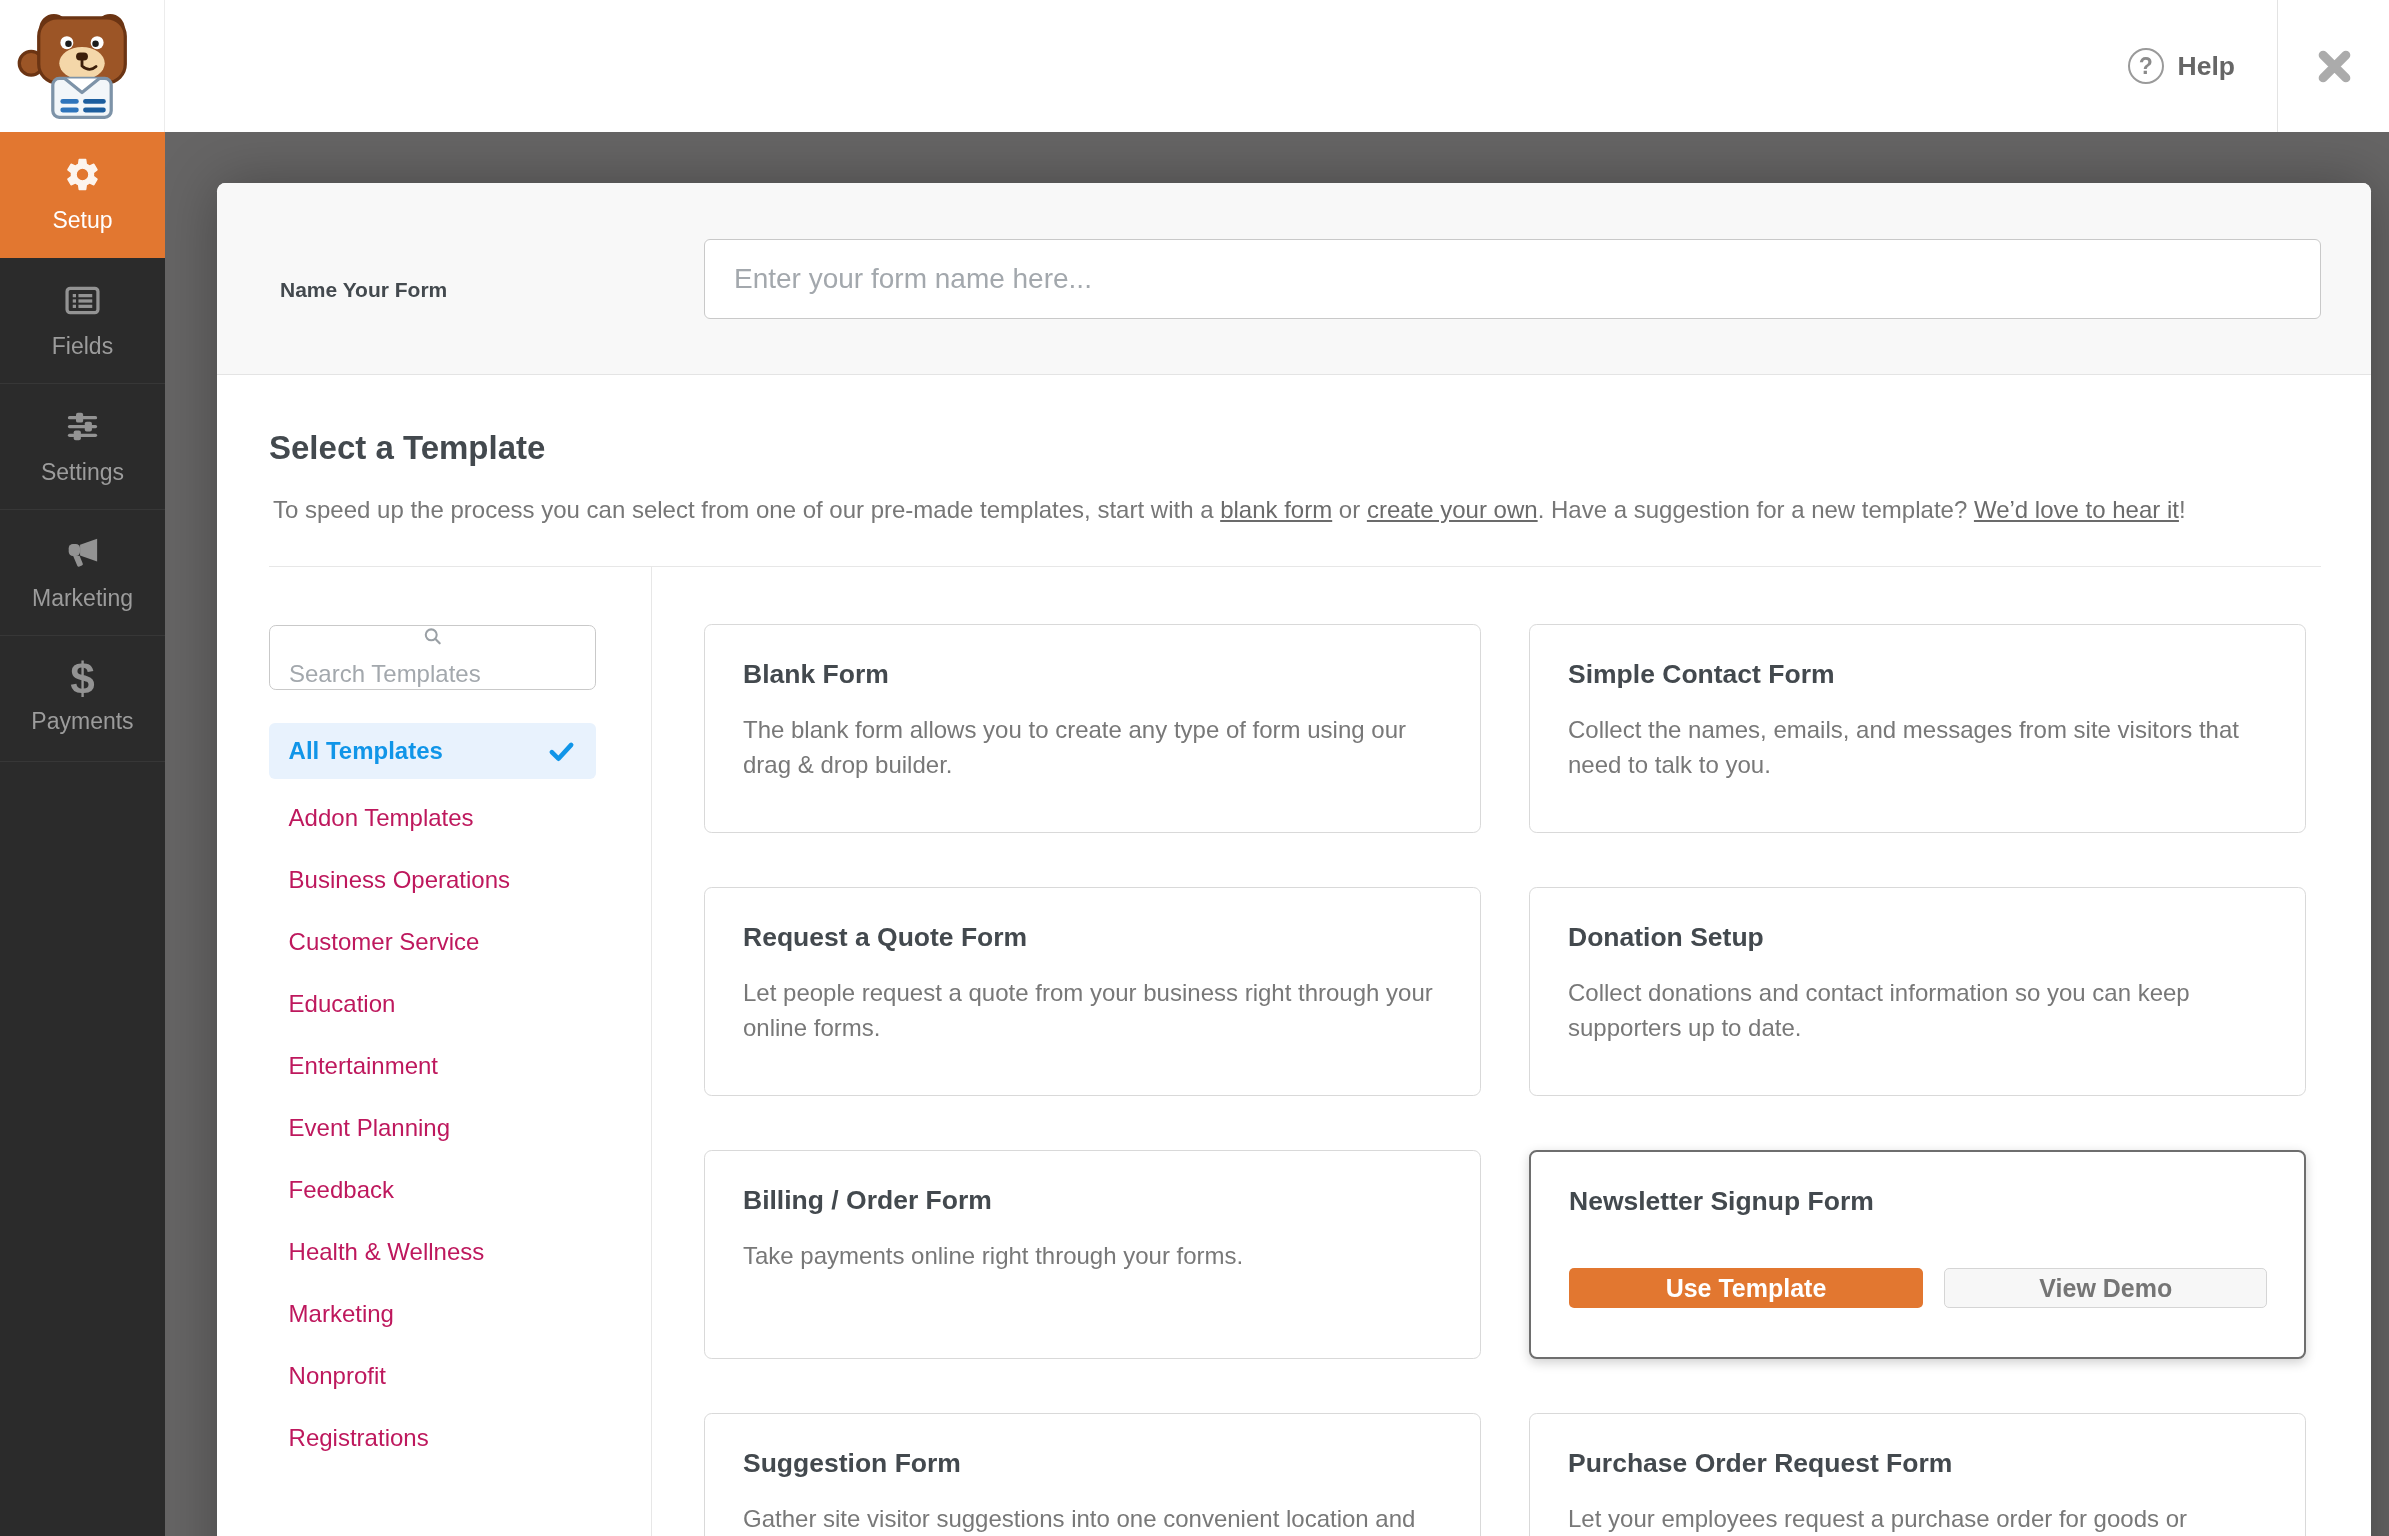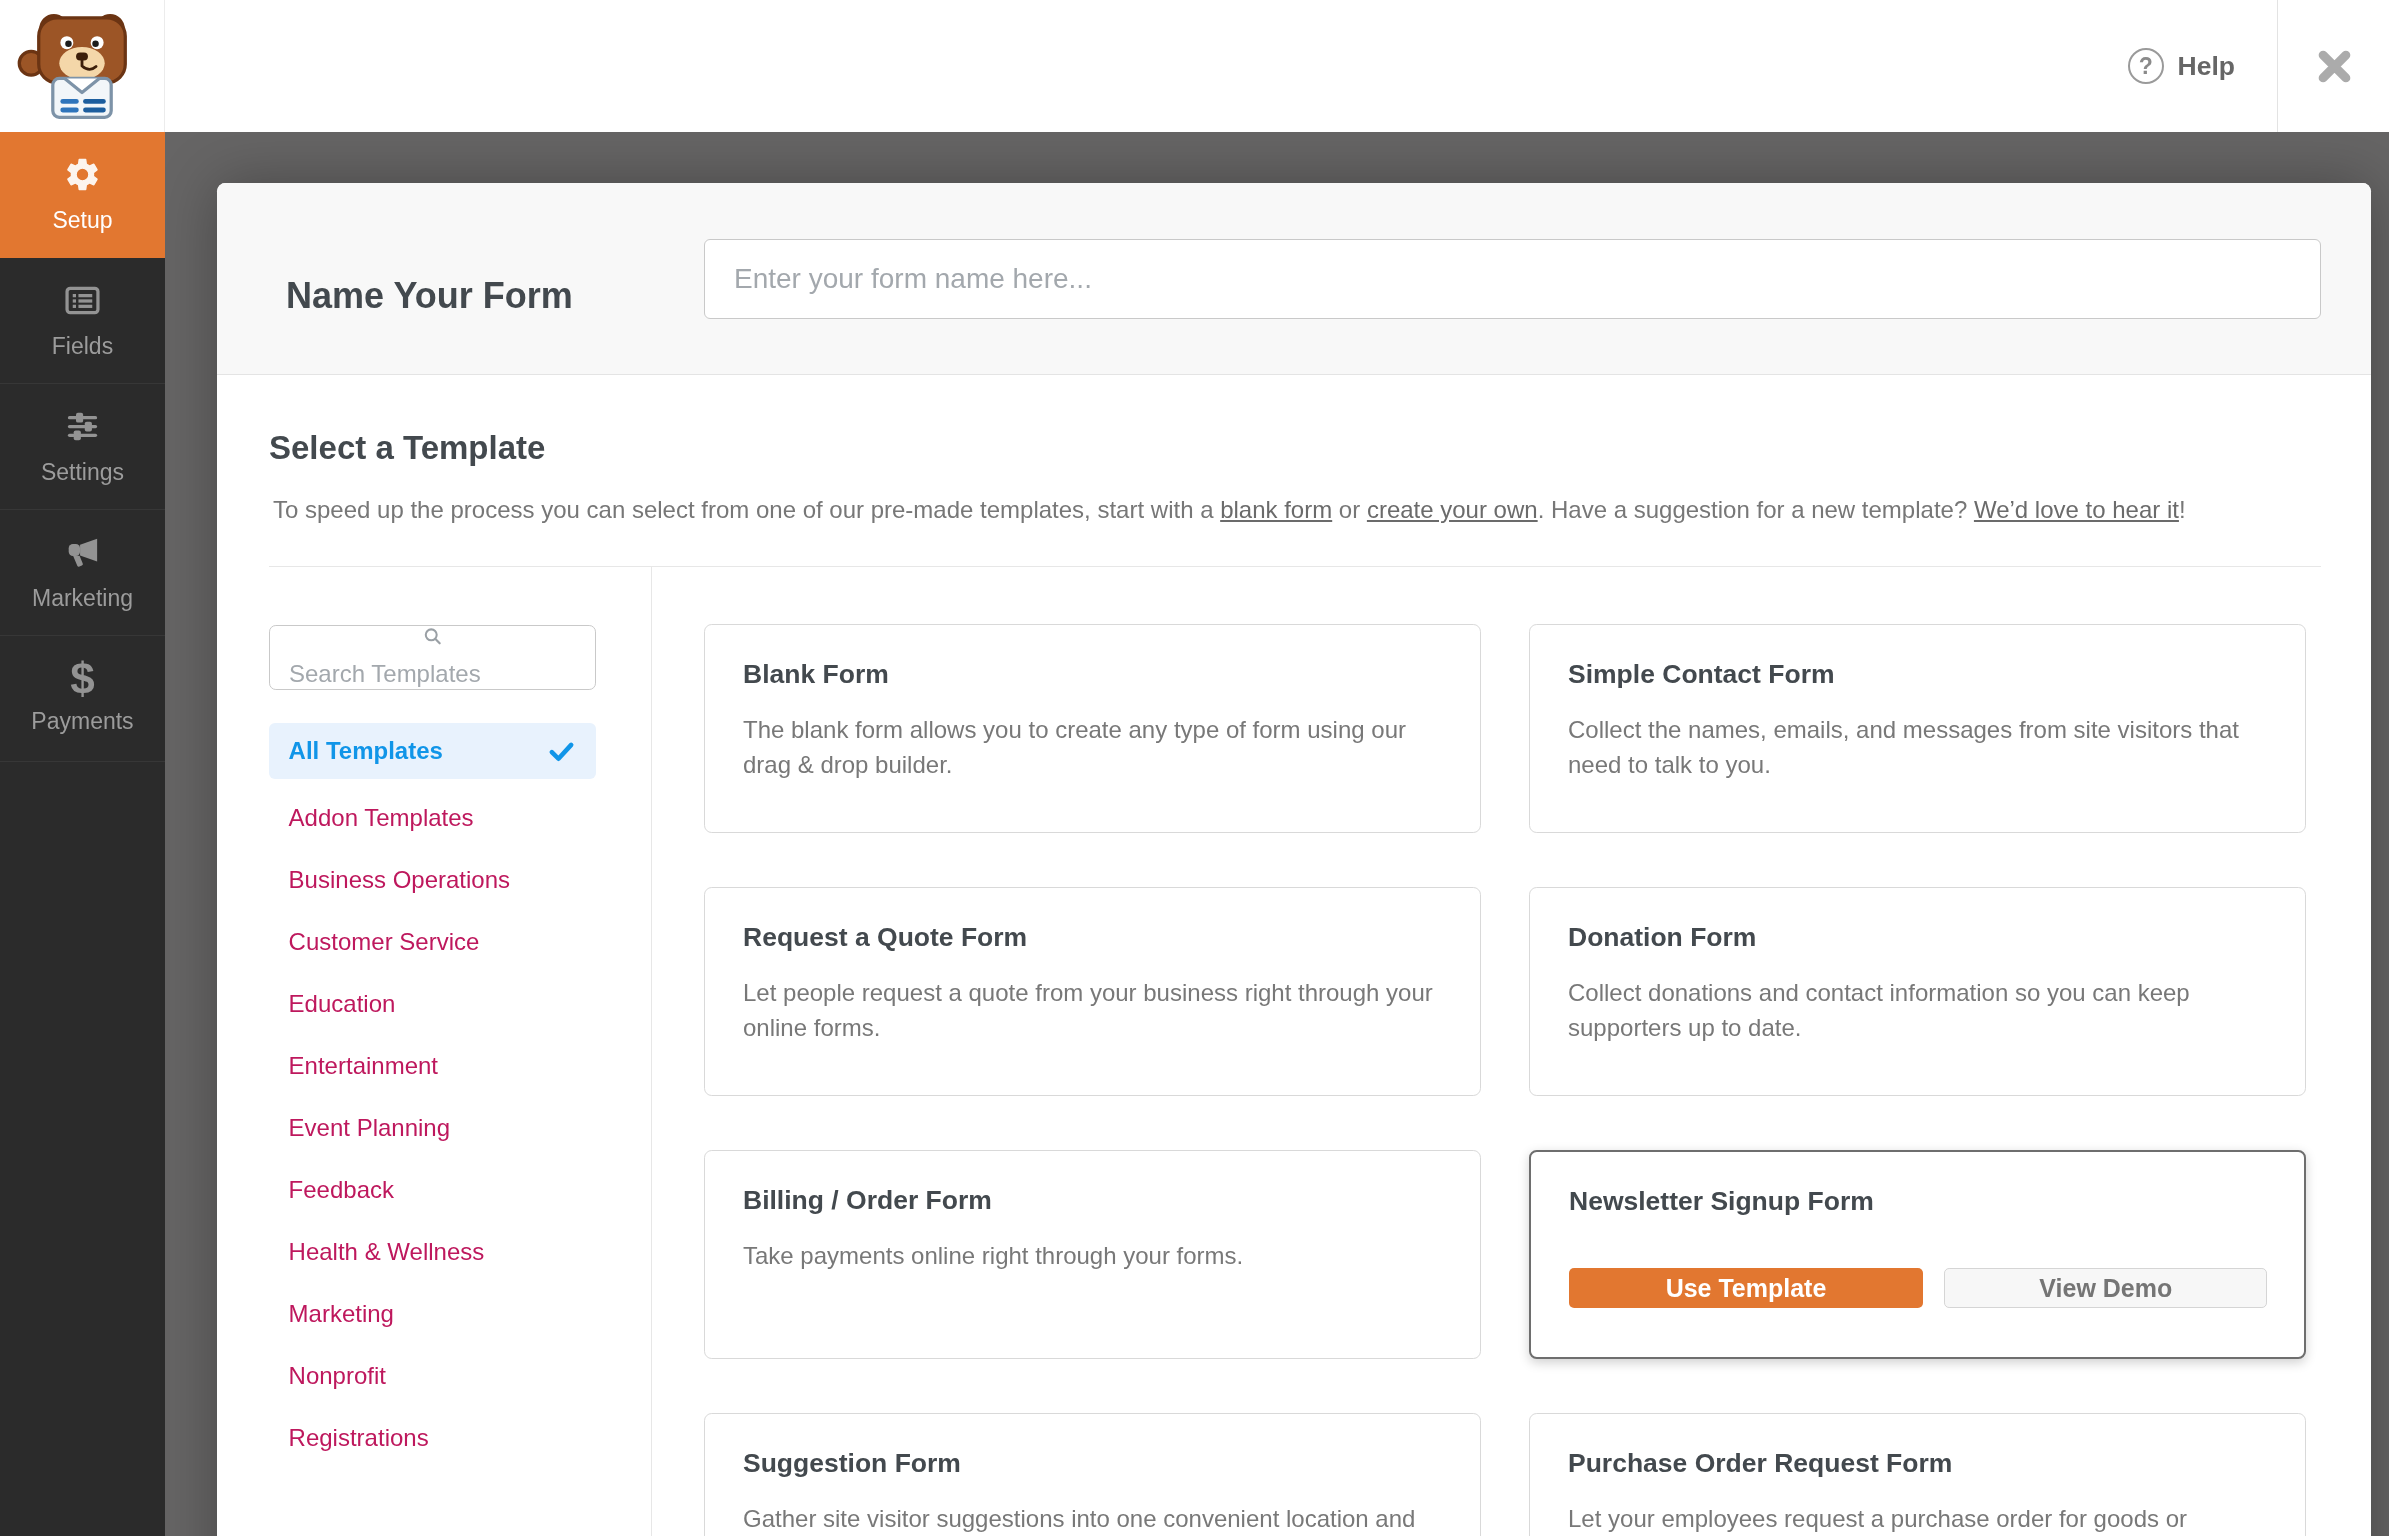--- a/index.html
+++ b/index.html
@@ -25,21 +25,21 @@
   .side-item .lbl{font-size:23px;}
   .side-item.active{background:#e27730;color:#fff;border-bottom-color:#e27730;}
   .dollar{font-size:44px;font-weight:bold;line-height:34px;}
 
   
   .modal{position:absolute;left:217px;top:183px;width:2154px;height:1456px;background:#fff;
     border-radius:8.5px;box-shadow:0 0 60px rgba(0,0,0,.30);z-index:4;}
   .name-band{position:relative;height:192px;background:#f8f8f8;border-bottom:0.9px solid #e4e4e4;
     border-radius:8.5px 8.5px 0 0;}
   .name-band h1{position:absolute;left:52px;top:50%;transform:translateY(-50%);
-    margin:17px;font-size:36px;font-weight:bold;color:#43494e;}
+    margin:11px;font-size:21px;font-weight:bold;color:#43494e;}
   .name-input{position:absolute;left:487px;top:56px;width:1617px;height:80px;border:0.9px solid #c9c9c9;
     border-radius:6px;font-size:28px;color:#444;padding:0 29px;background:#fff;outline:none;
     font-family:"Liberation Sans",sans-serif;}
   .name-input::placeholder,.search-input::placeholder{color:#a3a8ad;}
 
   .section-title{position:absolute;left:52px;top:246px;margin:0;font-size:33px;font-weight:bold;color:#43494e;}
   .intro{position:absolute;left:52px;top:309px;margin:4px;font-size:24px;color:#777;white-space:nowrap;text-align:center;}
   .intro a{color:#6b6b6b;text-decoration:underline;cursor:pointer;}
 
   .hr-divider{position:absolute;left:52px;width:2052px;top:383px;border-top:0.9px solid #e7e7e7;}
@@ -237,21 +237,21 @@
       <h3>Simple Contact Form</h3>
       <p>Collect the names, emails, and messages from site visitors that need to talk to you.</p>
     </article>
 
     <article class="card">
       <h3>Request a Quote Form</h3>
       <p>Let people request a quote from your business right through your online forms.</p>
     </article>
 
     <article class="card">
-      <h3>Donation Form</h3>
+      <h3>Donation Setup</h3>
       <p>Collect donations and contact information so you can keep supporters up to date.</p>
     </article>
 
     <article class="card">
       <h3>Billing / Order Form</h3>
       <p>Take payments online right through your forms.</p>
     </article>
 
     <article class="card hovered">
       <h3>Newsletter Signup Form</h3>

